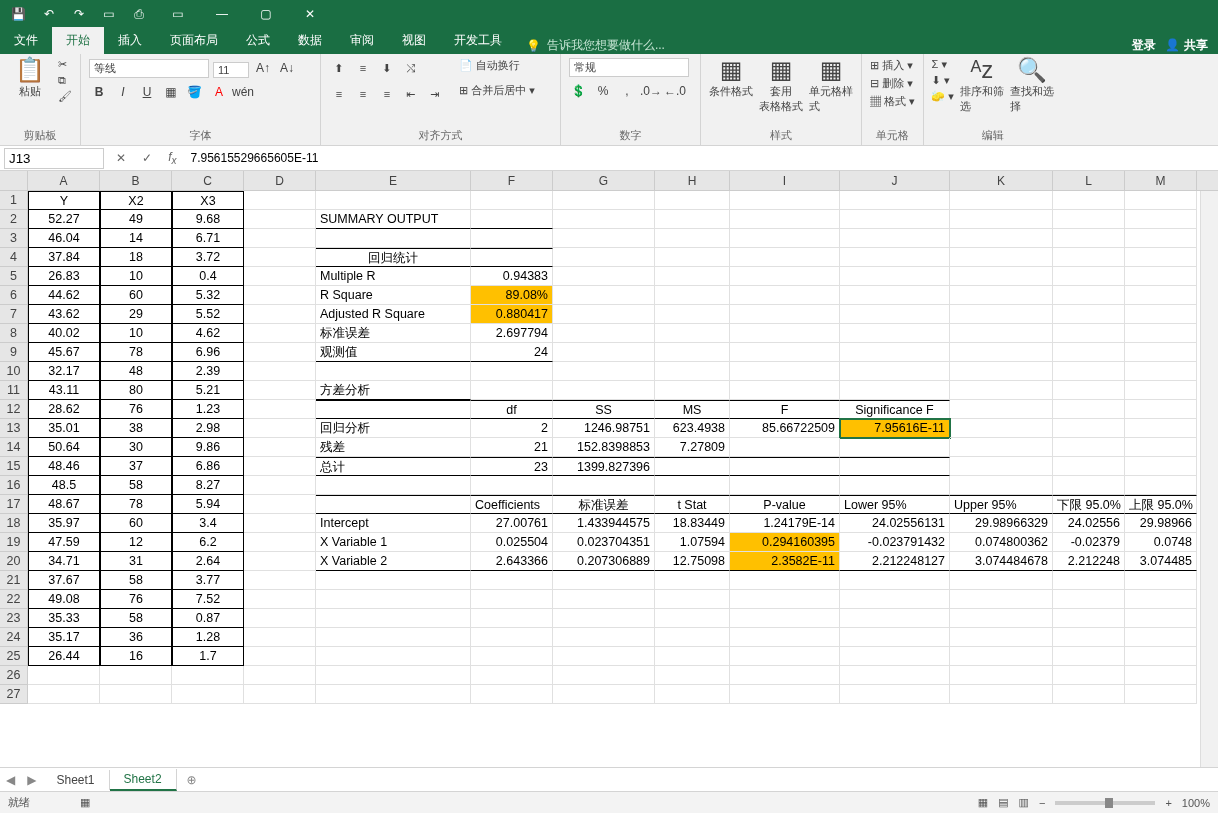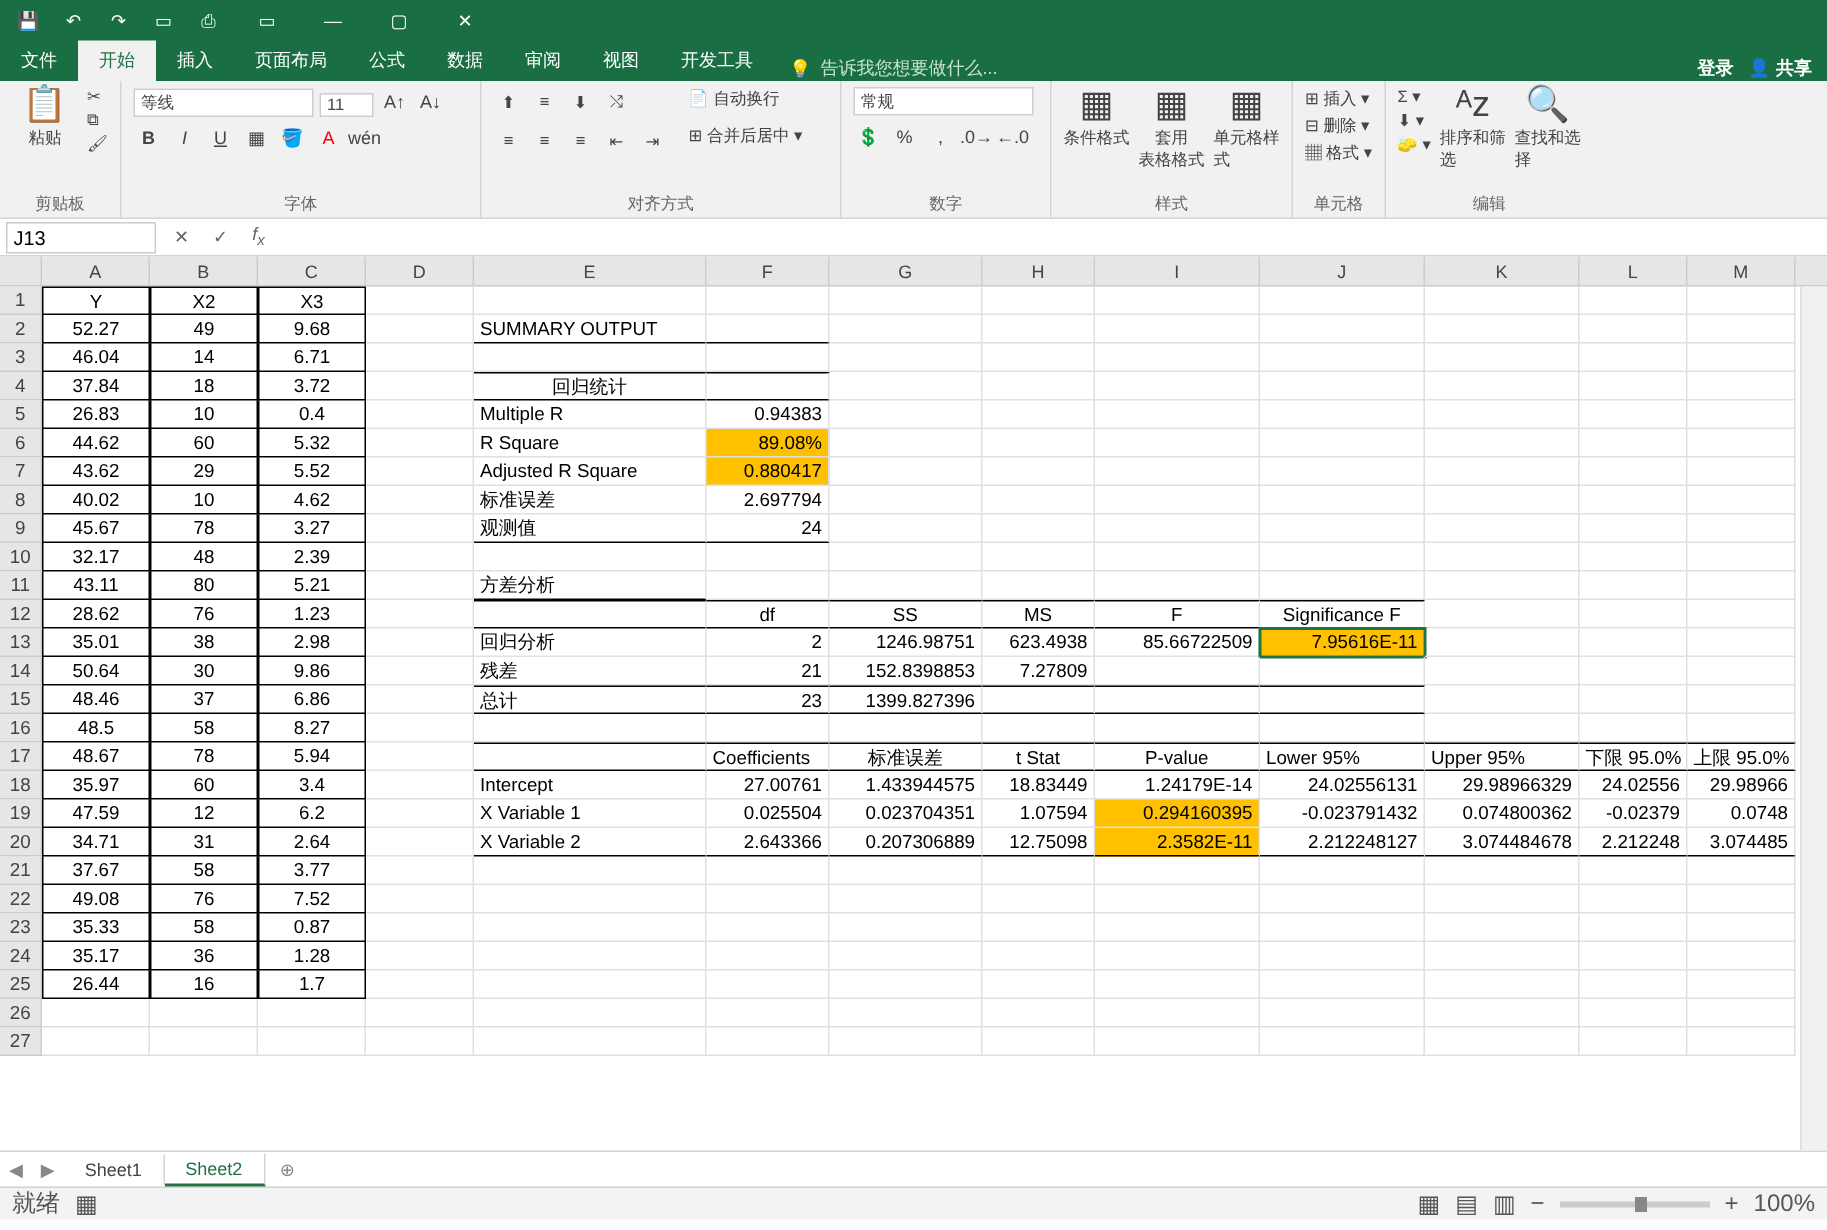--- a/index.html
+++ b/index.html
@@ -64,21 +64,21 @@
 .cA{width:72px}.cB{width:72px}.cC{width:72px}.cD{width:72px}.cE{width:155px}.cF{width:82px}.cG{width:102px}.cH{width:75px}.cI{width:110px}.cJ{width:110px}.cK{width:103px}.cL{width:72px}.cM{width:72px}
 
 
 .sheettabs { background: #fff; border-top: 1px solid #d4d4d4; height: 24px; display: flex; align-items: center; font-size: 12px; }
 .sheettabs .nav { padding: 0 6px; color: #888; }
 .sheettabs .stab { padding: 3px 14px; border-right: 1px solid #d4d4d4; cursor: pointer; color: #444; }
 .sheettabs .stab.active { border-bottom: 2px solid #217346; color: #217346; background: #fff; }
 .sheettabs .add { padding: 0 10px; color: #888; cursor: pointer; }
 
 
-.statusbar { background: #f3f3f3; border-top: 1px solid #d4d4d4; height: 22px; display: flex; align-items: center; font-size: 16px; color: #555; padding: 0 8px; }
+.statusbar { background: #f3f3f3; border-top: 1px solid #d4d4d4; height: 22px; display: flex; align-items: center; font-size: 11px; color: #555; padding: 0 8px; gap: 40px; }
 .statusbar .right { margin-left: auto; display: flex; align-items: center; gap: 10px; }
 .slider { width: 100px; height: 4px; background: #ccc; position: relative; }
 .slider .thumb { position: absolute; left: 50%; top: -3px; width: 8px; height: 10px; background: #888; }
 .vscroll { position: absolute; right: 0; top: 20px; bottom: 0; width: 18px; background: #f1f1f1; border-left: 1px solid #ddd; }
 </style>
 </head>
 <body>
 
 <div class="titlebar">
   <div class="qat">
@@ -242,20 +242,21 @@
     </div>
     <div class="label">编辑</div>
   </div>
 </div>
 
 <div class="fbar">
   <input class="namebox" value="J13" style="">
   <span class="fx">✕</span>
   <span class="fx">✓</span>
   <span class="fx"><i>f<sub>x</sub></i></span>
+  <div class="formula">7.95615529665605E-11</div>
 </div>
 
 <div class="gridwrap">
   <div class="colhdr">
     <div class="corner"></div>
     <div class="ch cA">A</div>
     <div class="ch cB">B</div>
     <div class="ch cC">C</div>
     <div class="ch cD">D</div>
     <div class="ch cE">E</div>
@@ -394,21 +395,21 @@
         <div class="cell cI"></div>
         <div class="cell cJ"></div>
         <div class="cell cK"></div>
         <div class="cell cL"></div>
         <div class="cell cM"></div>
       </div>
       <div class="gr">
         <div class="rh">9</div>
         <div class="cell cA bl br2 bb tc">45.67</div>
         <div class="cell cB bl br2 bb tc">78</div>
-        <div class="cell cC bl br2 bb tc">3.27</div>
+        <div class="cell cC bl br2 bb tc">6.96</div>
         <div class="cell cD"></div>
         <div class="cell cE bb">观测值</div>
         <div class="cell cF bb tr">24</div>
         <div class="cell cG"></div>
         <div class="cell cH"></div>
         <div class="cell cI"></div>
         <div class="cell cJ"></div>
         <div class="cell cK"></div>
         <div class="cell cL"></div>
         <div class="cell cM"></div>

